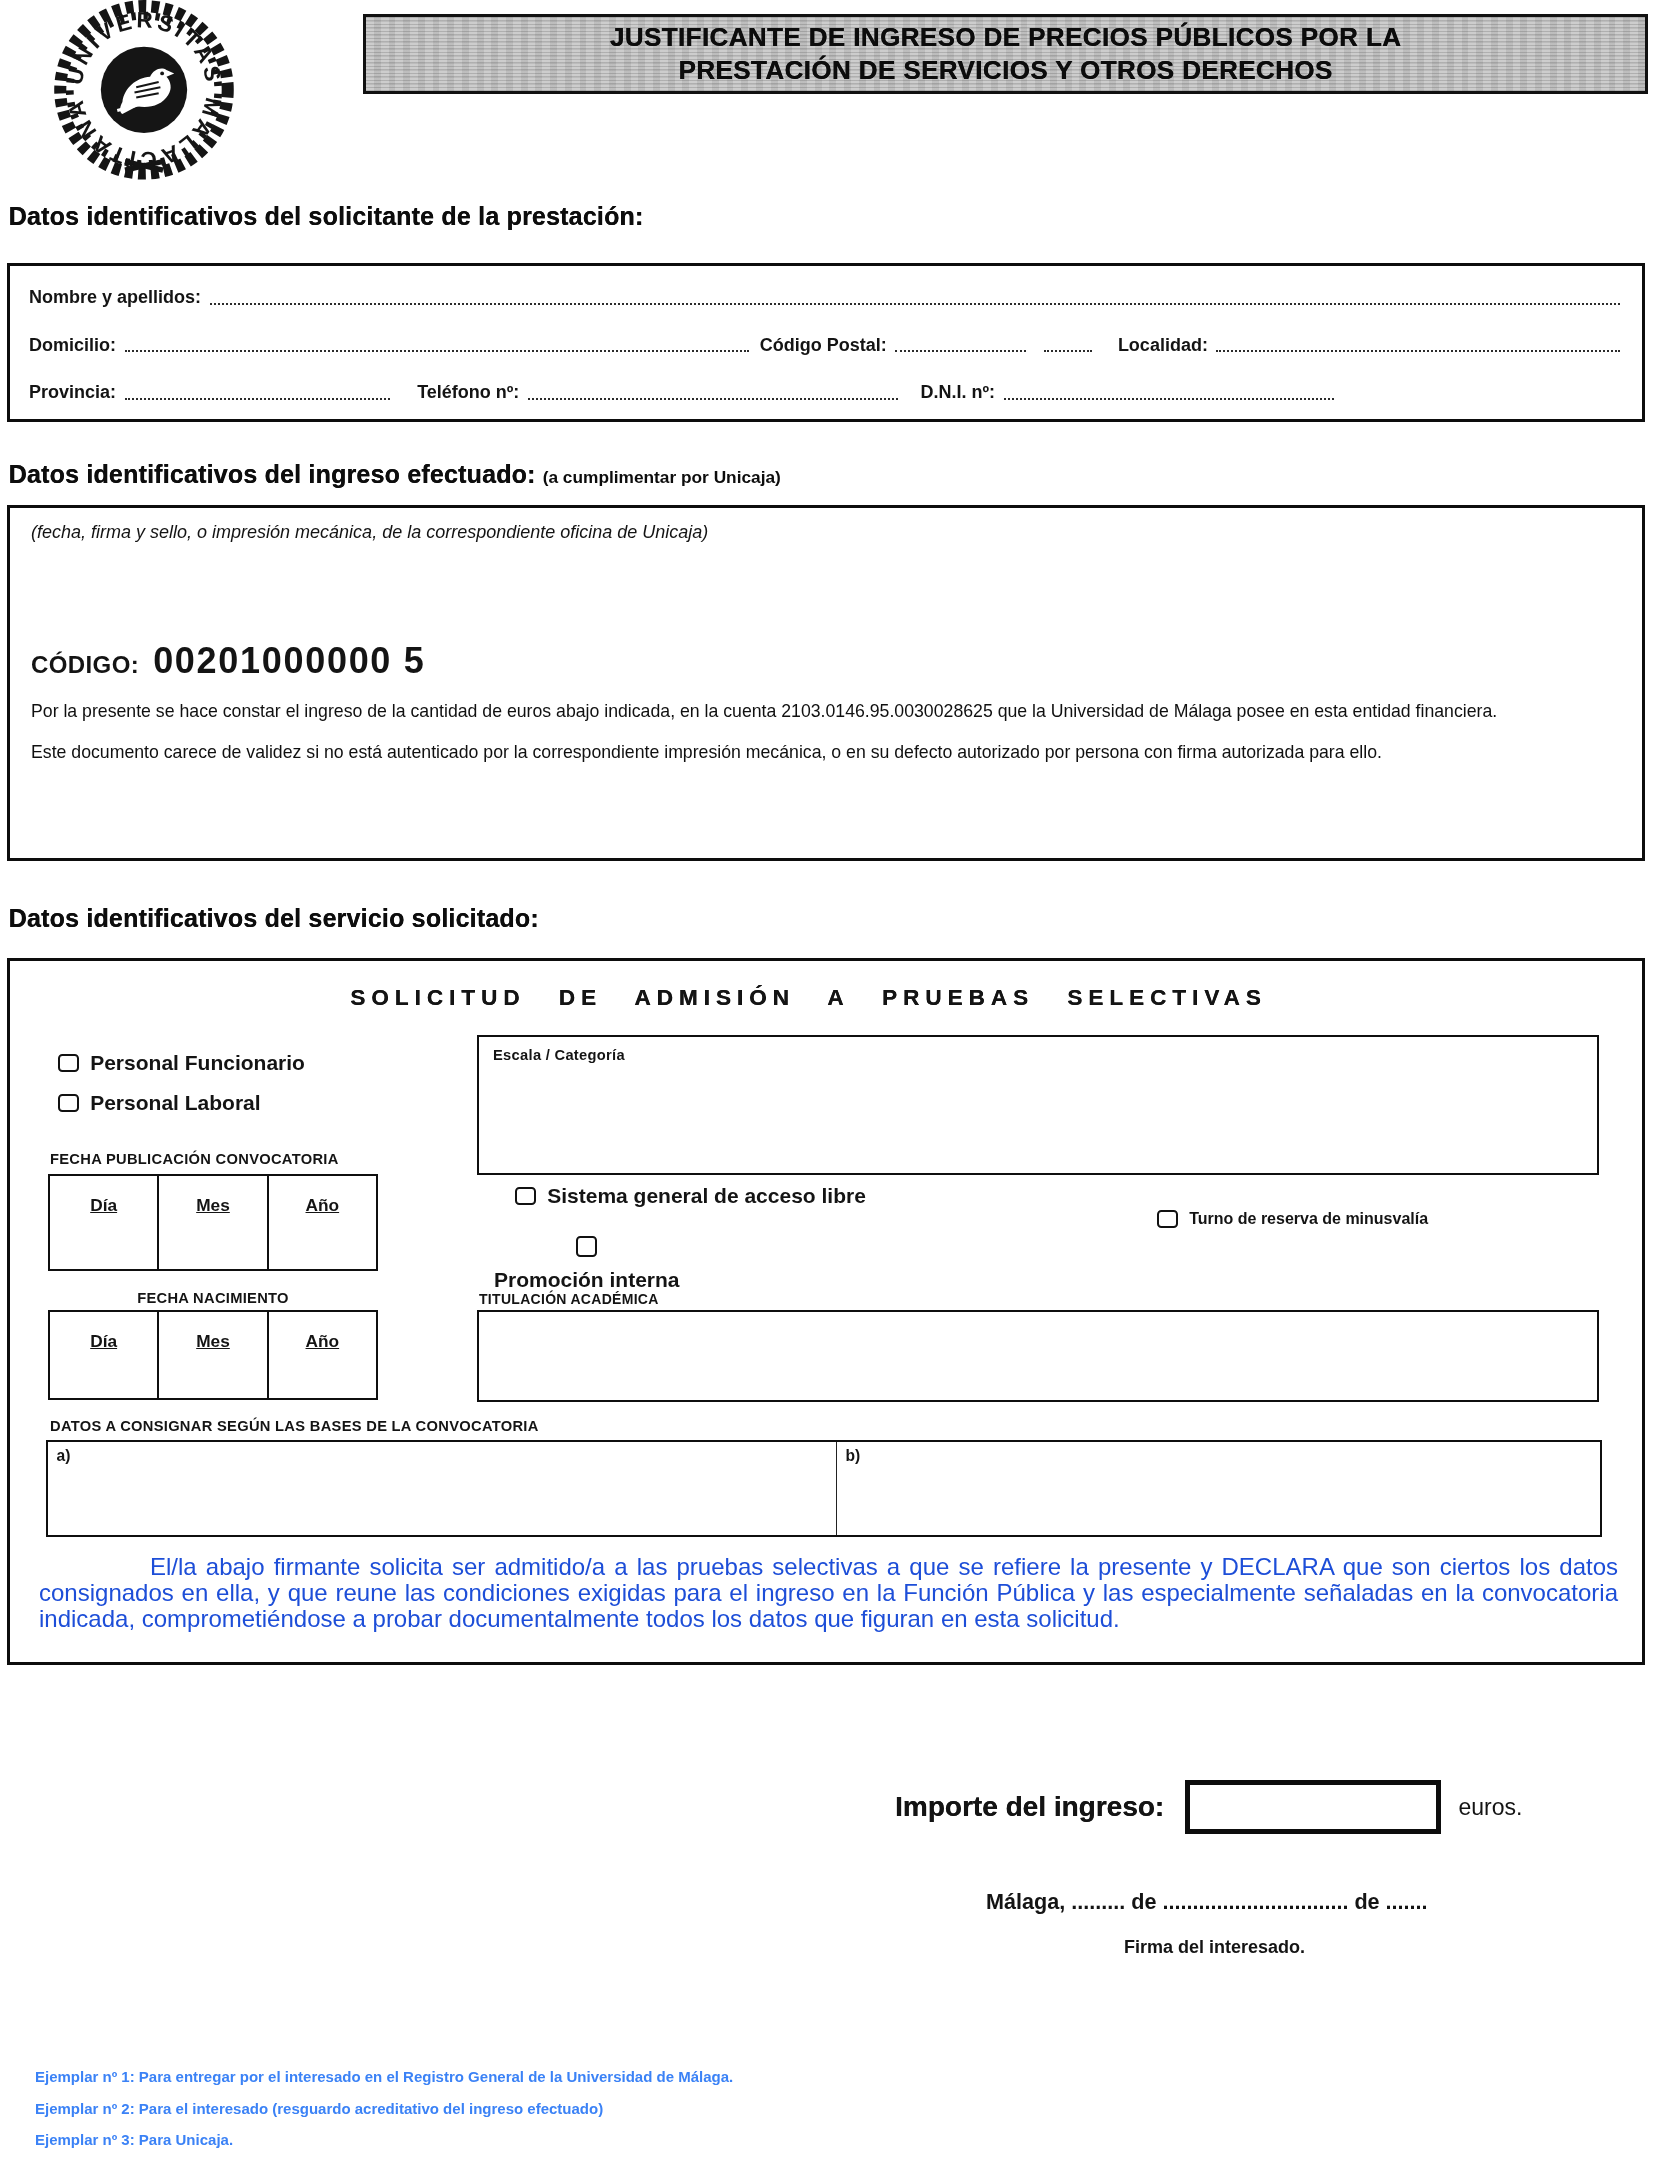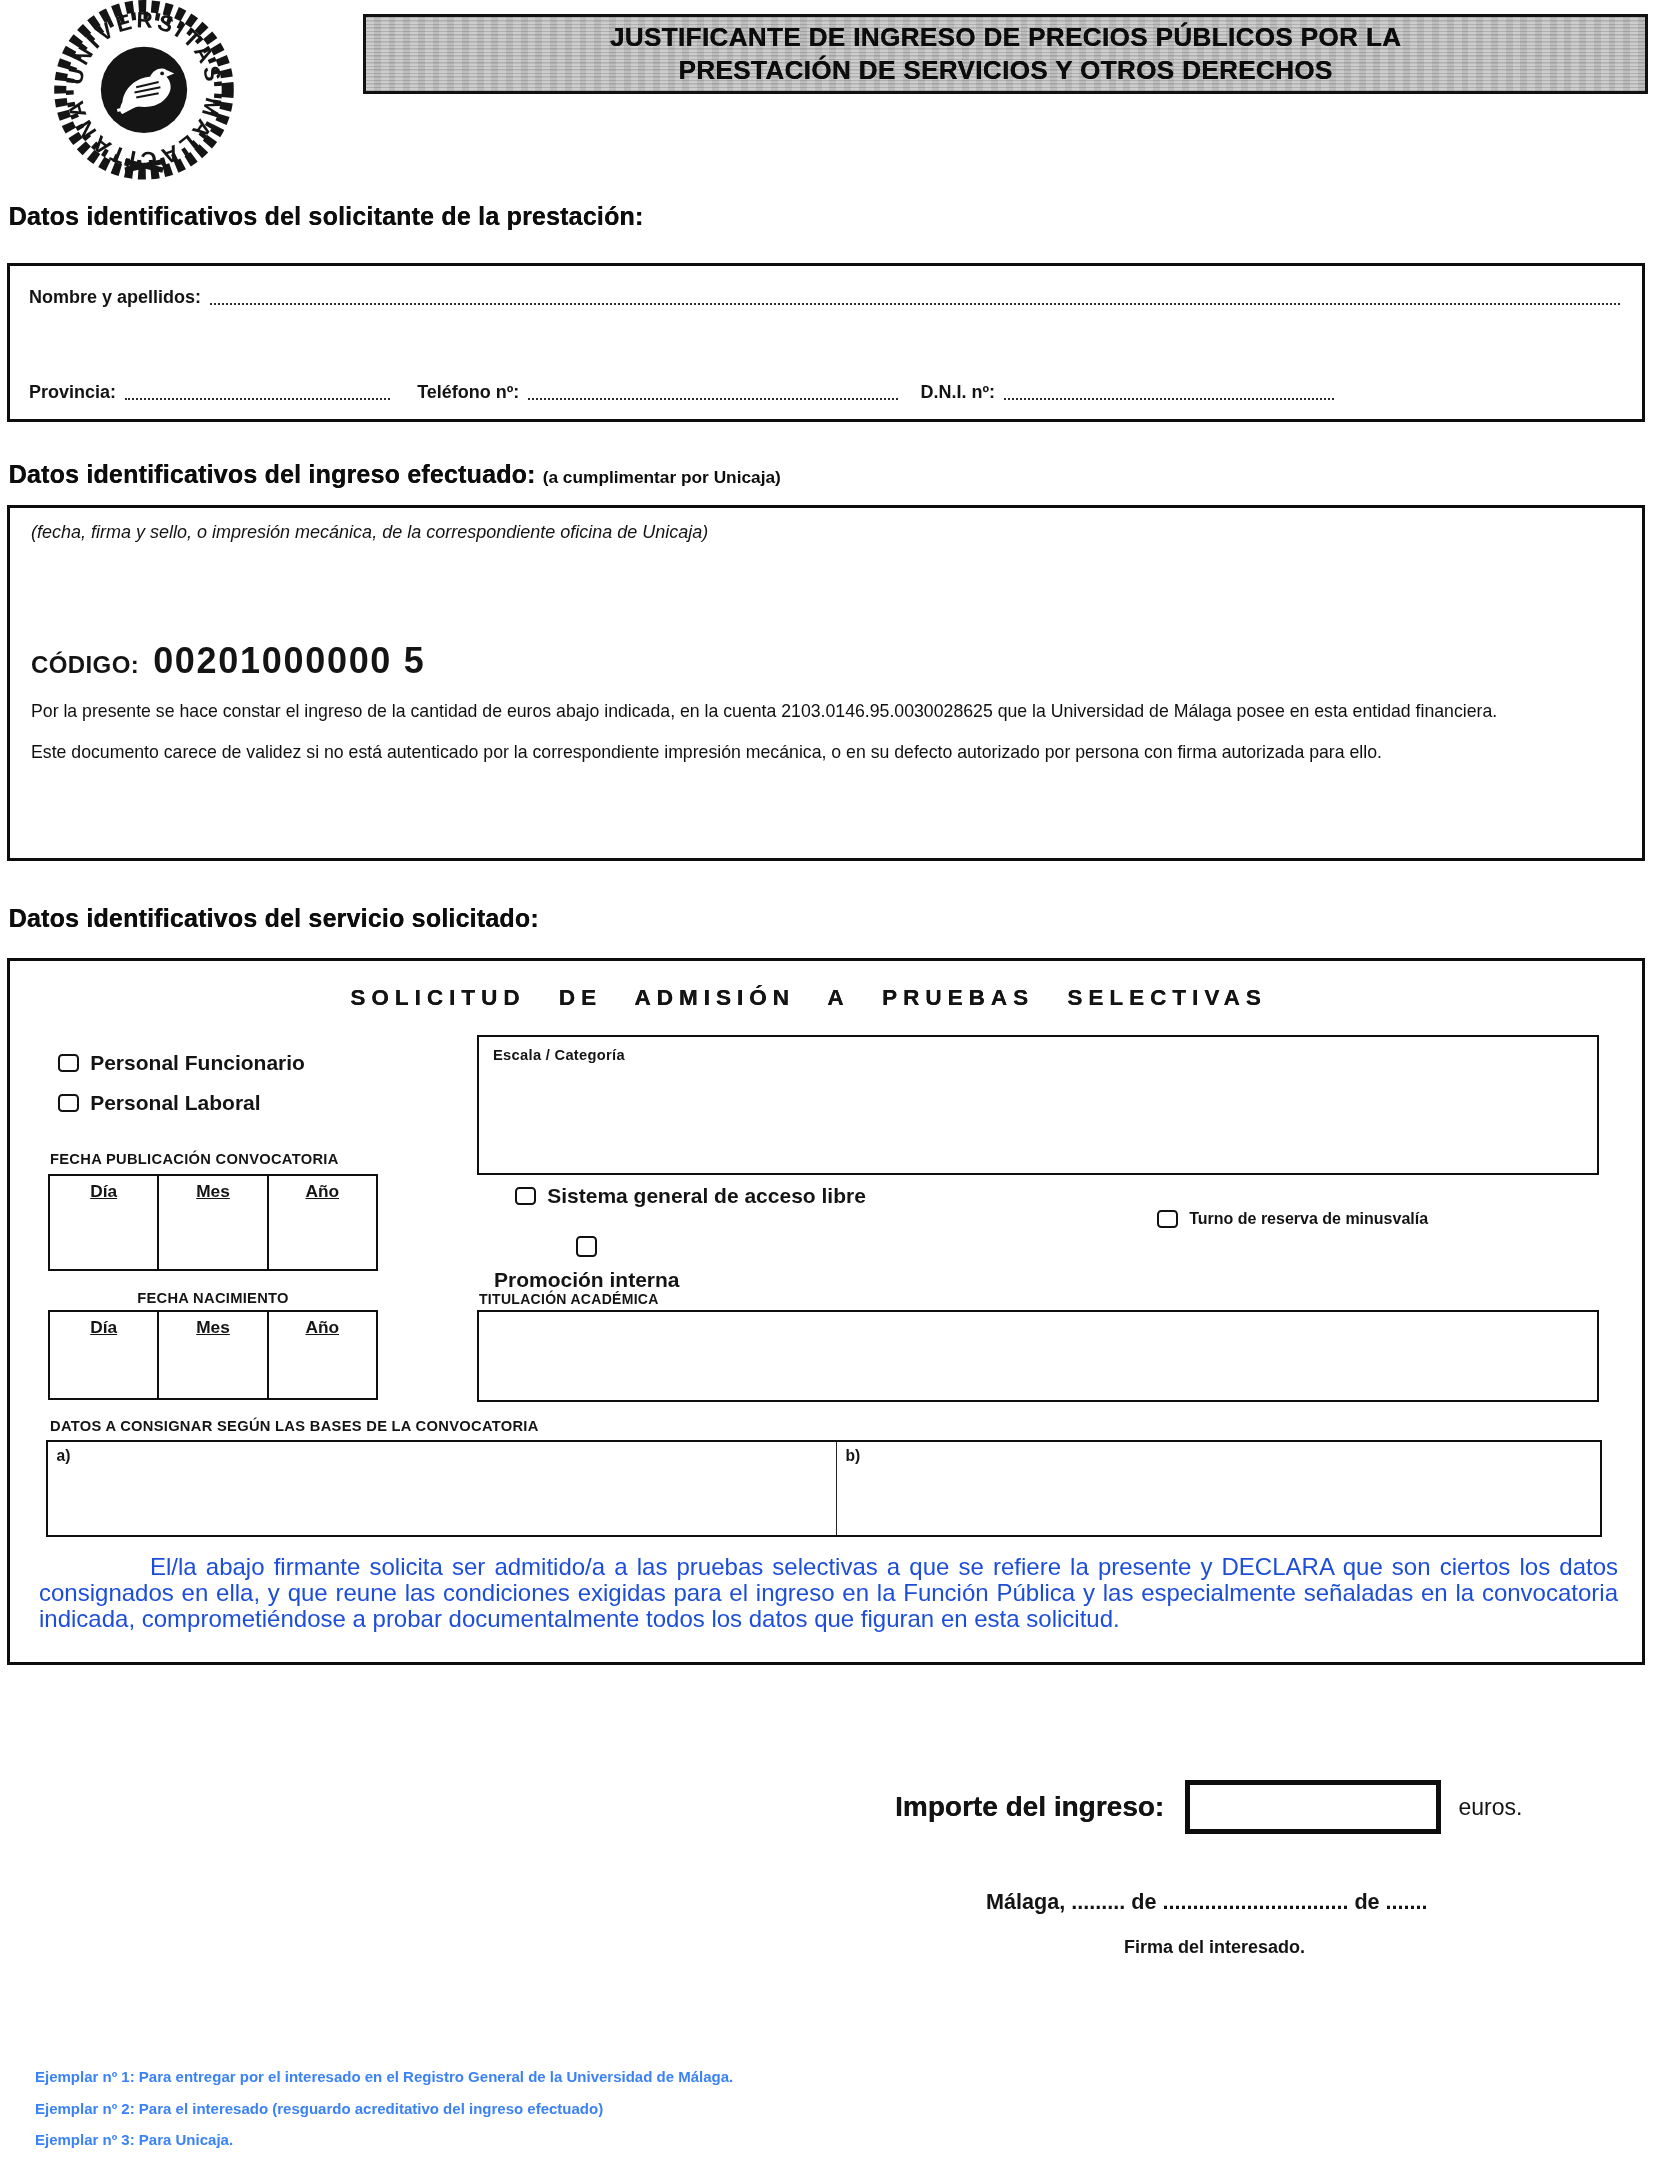--- a/index.html
+++ b/index.html
@@ -91,21 +91,21 @@
 
   .inner-box { border:2.6px solid #0f0f0f; background:#fff; }
   .escala-box { left:467px; top:74px; width:1122px; height:140px; padding:10.4px 14px; }
   .small-lbl { font-size:14.7px; font-weight:800; letter-spacing:0.3px; white-space:nowrap; }
 
   .fpub-label { left:40px; top:190px; }
   .date-table { display:flex; }
   .fpub-table { left:38px; top:213px; width:330px; height:97px; }
   .fnac-label { left:38px; top:329px; width:330px; text-align:center; }
   .fnac-table { left:38px; top:349px; width:330px; height:90px; }
-  .dcol { flex:1; display:flex; justify-content:center; padding-top:5px; border-right:2.6px solid #0f0f0f; }
+  .dcol { flex:1; display:flex; justify-content:center; padding-top:19px; border-right:2.6px solid #0f0f0f; }
   .dcol:last-child { border-right:none; }
   .dhead { font-size:17.3px; font-weight:700; text-decoration:underline; }
 
   .tit-label { left:469px; top:330px; font-size:14px; }
   .tit-box { left:467px; top:349px; width:1122px; height:92px; }
 
   .datos-label { left:40px; top:457px; }
   .ab-box { left:36px; top:479px; width:1556px; height:97px; display:flex; }
   .ab-cell { padding:5.2px 8.6px; font-size:15.6px; font-weight:800; }
   .ab-a { width:789px; border-right:1.7px solid #222; }
@@ -171,20 +171,29 @@
   </div>
 
   <div class="sec-h" style="top:202px;">Datos identificativos del solicitante de la prestación:</div>
 
   <div class="big-box box1">
     <div class="frow">
       <span class="flabel">Nombre y apellidos:</span>
       <span class="dots grow"></span>
     </div>
     <div class="frow">
+      <span class="flabel">Domicilio:</span>
+      <span class="dots grow" style="flex:1.55;"></span>
+      <span class="flabel" style="margin-left:7px;">Código Postal:</span>
+      <span class="dots" style="width:131px;"></span>
+      <span class="dots" style="width:48px; margin-left:14px;"></span>
+      <span class="flabel" style="margin-left:22.5px;">Localidad:</span>
+      <span class="dots grow"></span>
+    </div>
+    <div class="frow">
       <span class="flabel">Provincia:</span>
       <span class="dots" style="width:265px;"></span>
       <span class="flabel" style="margin-left:24px;">Teléfono nº:</span>
       <span class="dots" style="width:370px;"></span>
       <span class="flabel" style="margin-left:19px;">D.N.I. nº:</span>
       <span class="dots" style="width:330px;"></span>
       <span style="flex:1;"></span>
     </div>
   </div>
 

